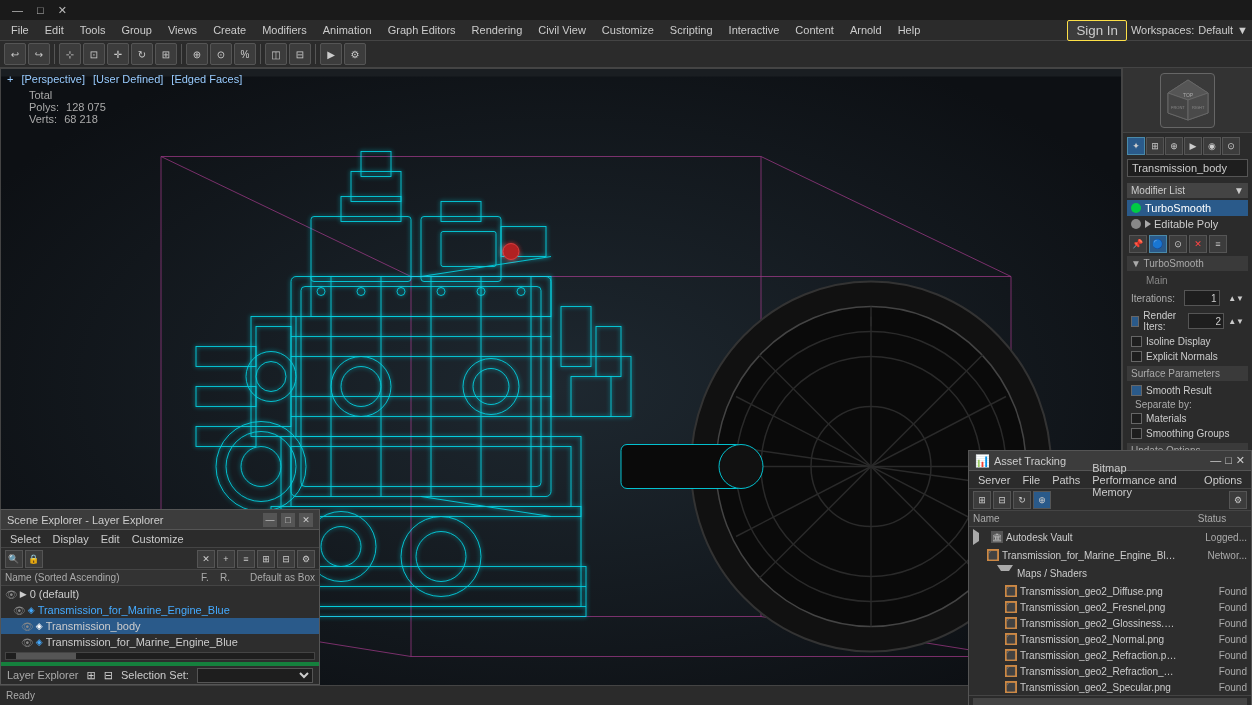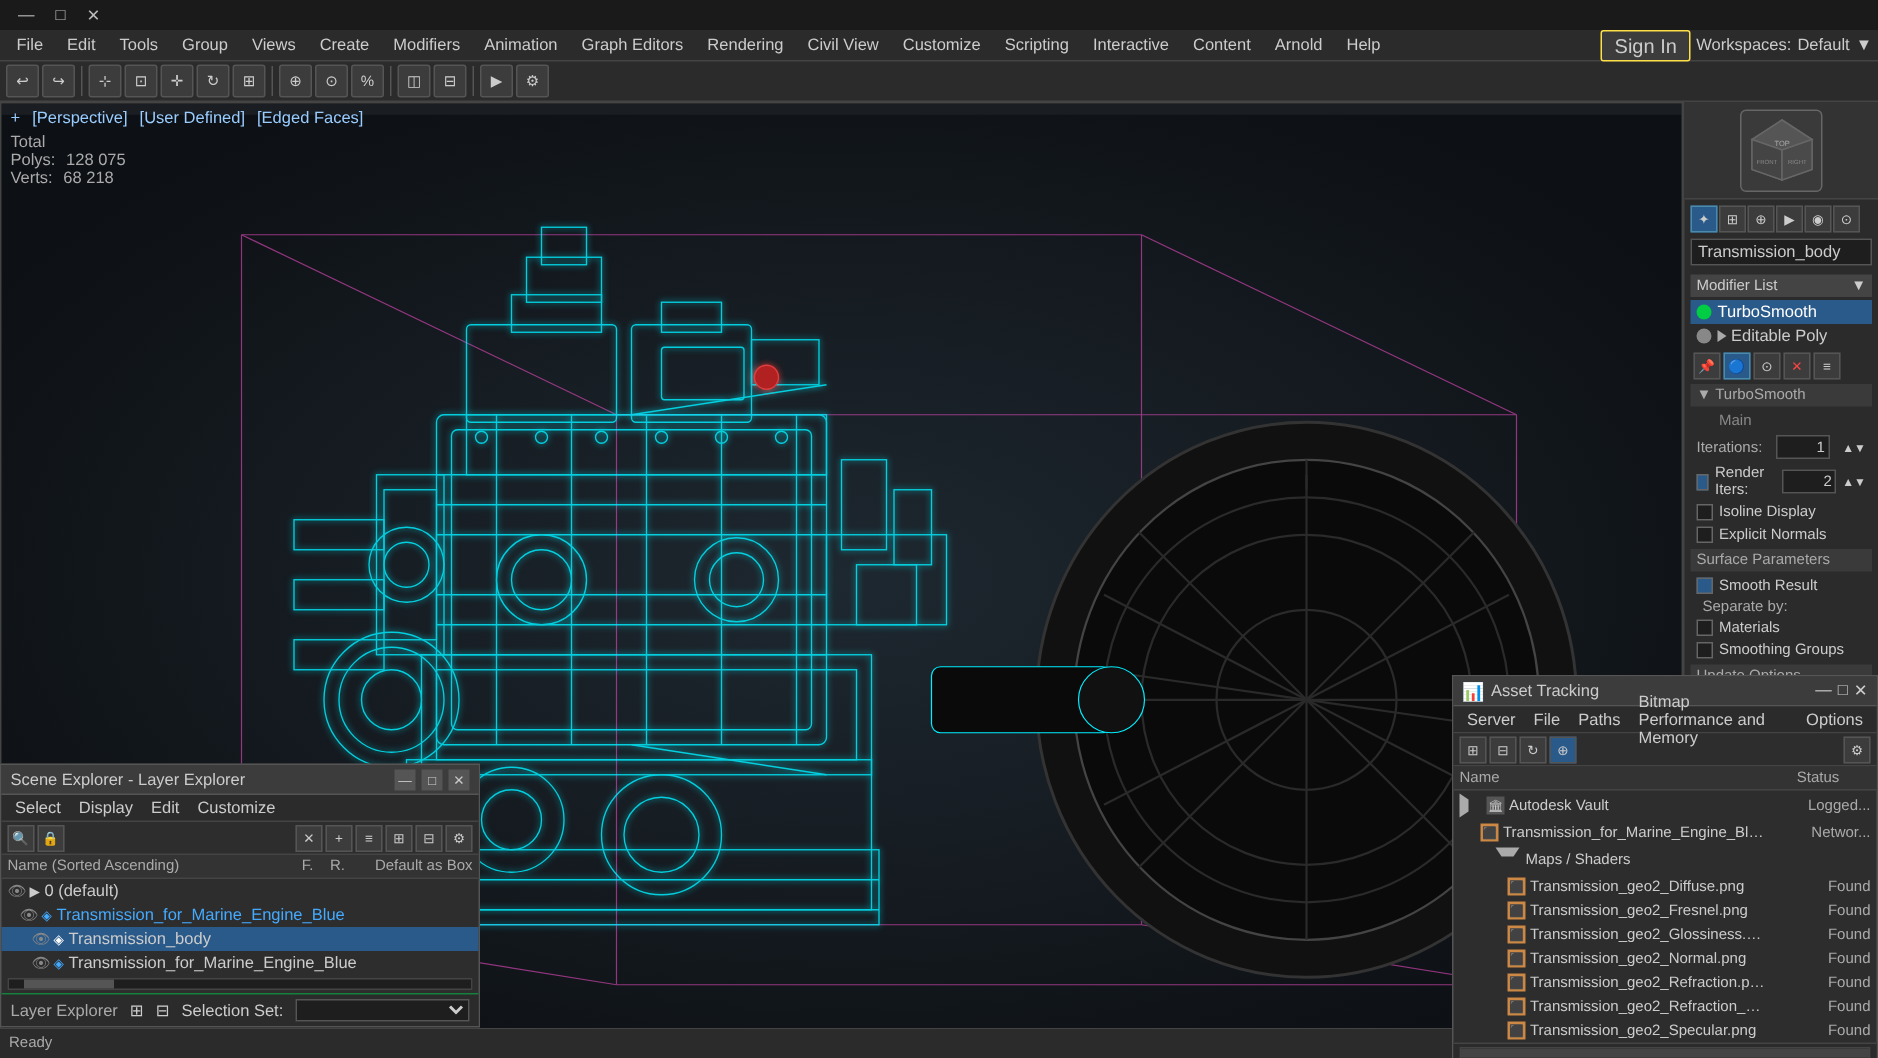--- a/index.html
+++ b/index.html
@@ -127,21 +127,21 @@
     #se-col-headers { display: flex; padding: 2px 4px; background: #333; border-bottom: 1px solid #444; font-size: 10px; color: #aaa; }
     #se-col-headers .col-name { flex: 1; }
     #se-col-headers .col-r { width: 20px; text-align: center; }
     #se-col-headers .col-box { width: 80px; text-align: right; }
     .se-row { display: flex; align-items: center; padding: 2px 4px; font-size: 11px; cursor: pointer; }
     .se-row.selected { background: #2a5a8a; }
     .se-row .row-icons { display: flex; align-items: center; gap: 2px; margin-right: 3px; }
     .se-row .row-name { flex: 1; color: #ccc; }
     .se-row .row-name.blue { color: #4af; }
     .se-row .row-icons .eye { color: #888; font-size: 10px; }
-    .se-bottom { background: #2b2b2b; height: 22px; display: flex; align-items: center; padding: 0 6px; border-top: 1px solid #15803d; gap: 8px; }
+    .se-bottom { background: #2b2b2b; height: 22px; display: flex; align-items: center; padding: 0 6px; border-top: 4px solid #15803d; gap: 8px; }
     .se-bottom .layer-label { color: #aaa; font-size: 11px; }
     .scrollbar-h { height: 8px; background: #1e1e1e; margin: 2px 4px; border: 1px solid #444; position: relative; }
     .scrollbar-h .thumb { position: absolute; left: 10px; width: 60px; height: 6px; background: #555; top: 0; }
 
     
     #asset-tracking {
       position: absolute; top: 450px; left: 968px; width: 284px; background: #2d2d2d;
       border: 1px solid #555; z-index: 20;
     }
     #asset-tracking-titlebar {
@@ -380,21 +380,21 @@
       <ellipse cx="740" cy="390" rx="22" ry="22" fill="#111" stroke="#00eeff" stroke-width="0.8"></ellipse>
     </svg>
 
     <div id="viewport-labels">
       <div class="label-row">
         <span>+</span>
         <span>[Perspective]</span>
         <span>[User Defined]</span>
         <span>[Edged Faces]</span>
       </div>
-      <div style="margin-top:4px;">
+      <div style="margin-top:4px;margin-left:22px;">
         <div style="color:#aaa;">Total</div>
         <div style="color:#aaa;">
           <span>Polys:</span>
           <span style="margin-left:4px;">128 075</span>
         </div>
         <div style="color:#aaa;">
           <span>Verts:</span>
           <span style="margin-left:4px;">68 218</span>
         </div>
       </div>

